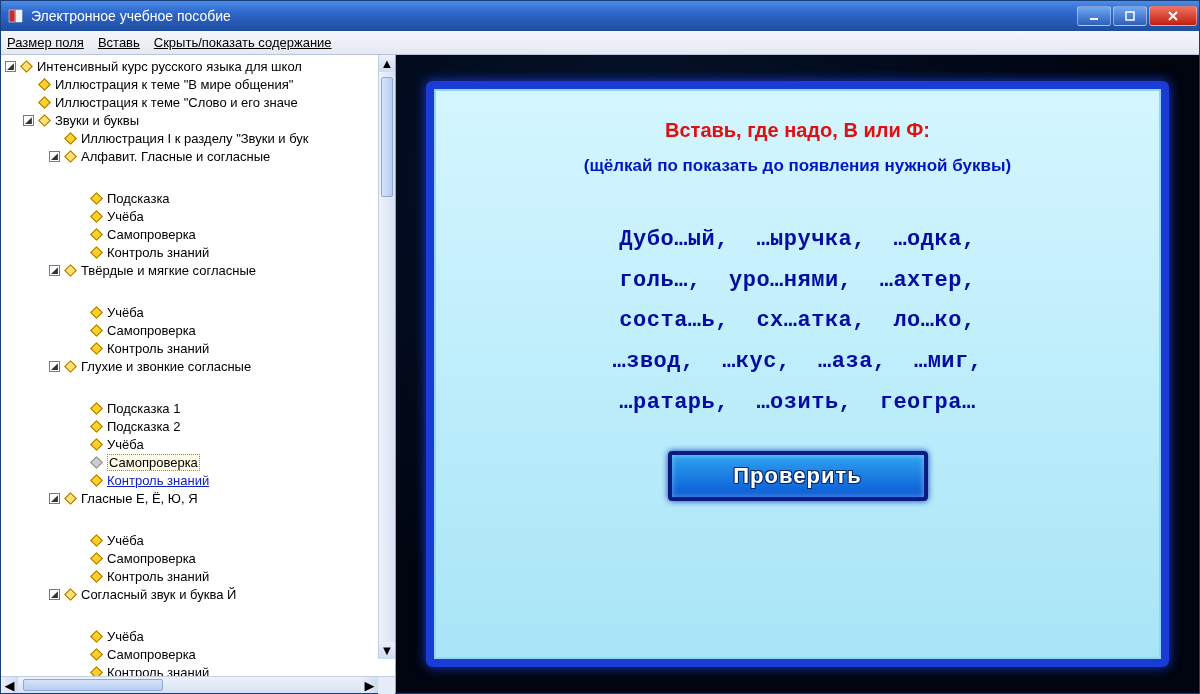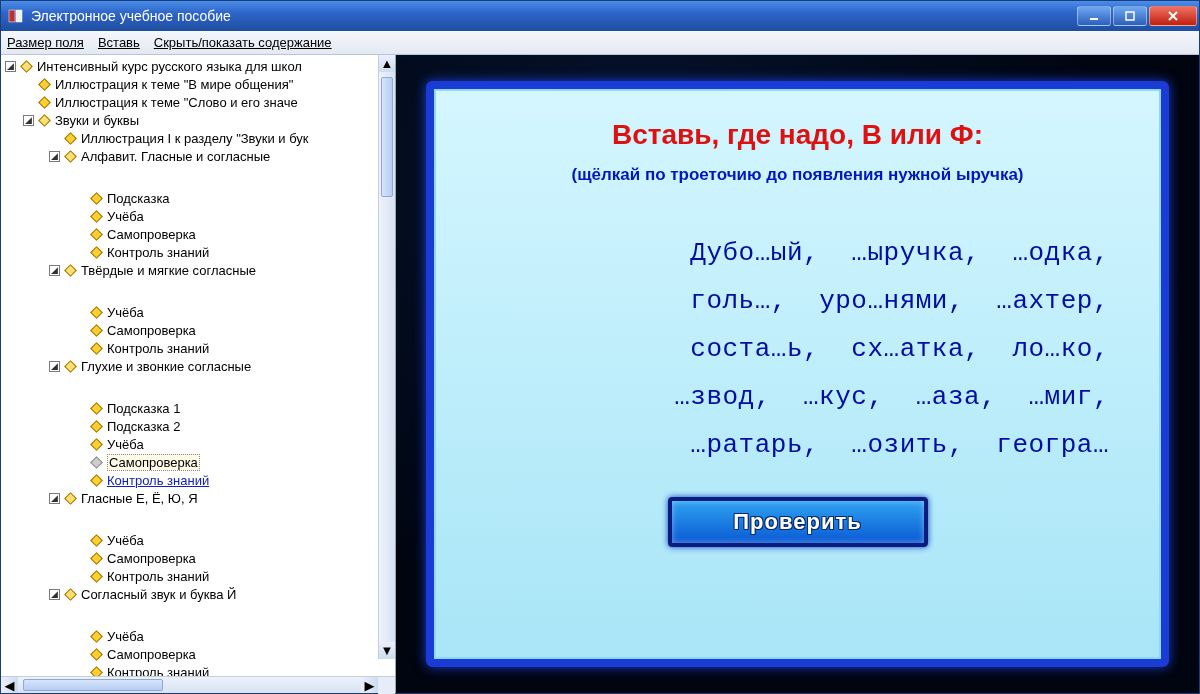--- a/index.html
+++ b/index.html
@@ -70,23 +70,23 @@
   radial-gradient(1px 1px at 400px 590px,#fff,transparent),
   radial-gradient(1px 1px at 90px 90px,#9bf,transparent);
   opacity:0.6;}
 
 .panel { position:absolute; left:30px; right:30px; top:26px; bottom:26px;
   border:8px solid #1a3bd4; border-radius:6px;
   background:linear-gradient(to bottom,#d4f6ff 0%,#a8e5f7 100%);
   box-shadow: inset 0 0 0 2px #8fd8f5, 0 0 12px #1a3bd4;
   padding:20px 30px 20px 30px; display:flex; flex-direction:column; align-items:center;
 }
-.task-title { color:#e01010; font-size:28px; font-weight:bold; margin-top:10px;}
+.task-title { color:#e01010; font-size:20px; font-weight:bold; margin-top:10px;}
 .task-sub { color:#0018c0; font-size:17px; font-weight:bold; margin-top:14px;}
-.task-body { color:#000da0; font-size:26px; font-weight:normal; line-height:1.85; text-align:right; align-self:stretch; margin-top:44px; font-family:"Courier New",monospace; letter-spacing:0.5px; padding:0 22px;}
+.task-body { color:#000da0; font-size:22px; font-weight:bold; line-height:1.85; text-align:center; align-self:stretch; margin-top:44px; font-family:"Courier New",monospace; letter-spacing:0.5px; padding:0 22px;}
 .task-body .w { white-space:nowrap; }
 
 .check-btn { margin-top:28px; width:260px; height:50px; border:4px solid #0a1c80; border-radius:4px;
   background:linear-gradient(to bottom,#2ea2f0 0%,#0a5ad4 100%);
   color:#fff; font-size:22px; font-weight:bold; letter-spacing:1px; cursor:pointer;
   box-shadow:0 0 6px #1040c0, inset 0 0 6px rgba(255,255,255,0.4);
   display:flex; align-items:center; justify-content:center;
   text-shadow: -1px -1px 0 #052a70, 1px -1px 0 #052a70, -1px 1px 0 #052a70, 1px 1px 0 #052a70;
 }
 </style>
@@ -431,21 +431,21 @@
         <div class="h-thumb"></div>
         <div class="h-arrow right">▶</div>
         <div class="corner"></div>
       </div>
     </div>
 
     <div class="content">
       <div class="stars"></div>
       <div class="panel">
         <div class="task-title">Вставь, где надо, В или Ф:</div>
-        <div class="task-sub">(щёлкай по троеточию до появления нужной ыручка)</div>
+        <div class="task-sub">(щёлкай по показать до появления нужной буквы)</div>
         <div class="task-body">
           <div>
             <span class="w">Дубо…ый,</span>&nbsp;
             <span class="w">…ыручка,</span>&nbsp;
             <span class="w">…одка,</span>
           </div>
           <div>
             <span class="w">голь…,</span>&nbsp;
             <span class="w">уро…нями,</span>&nbsp;
             <span class="w">…ахтер,</span>

